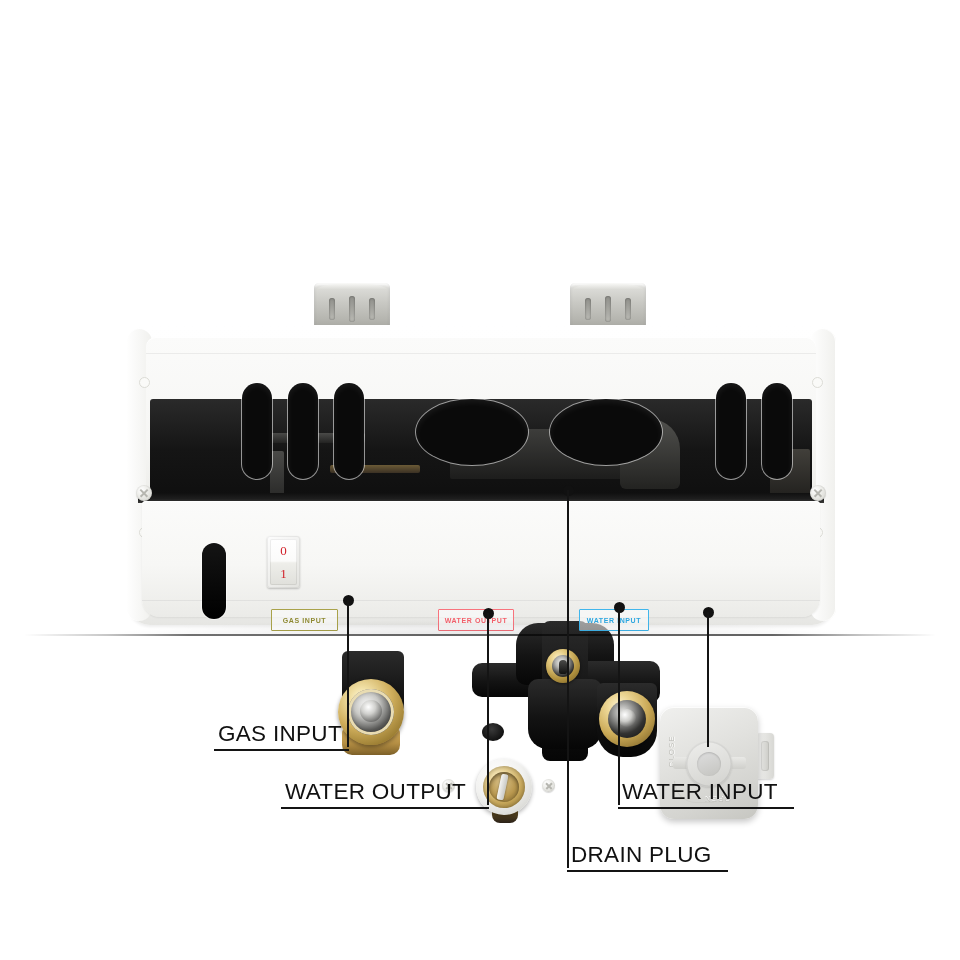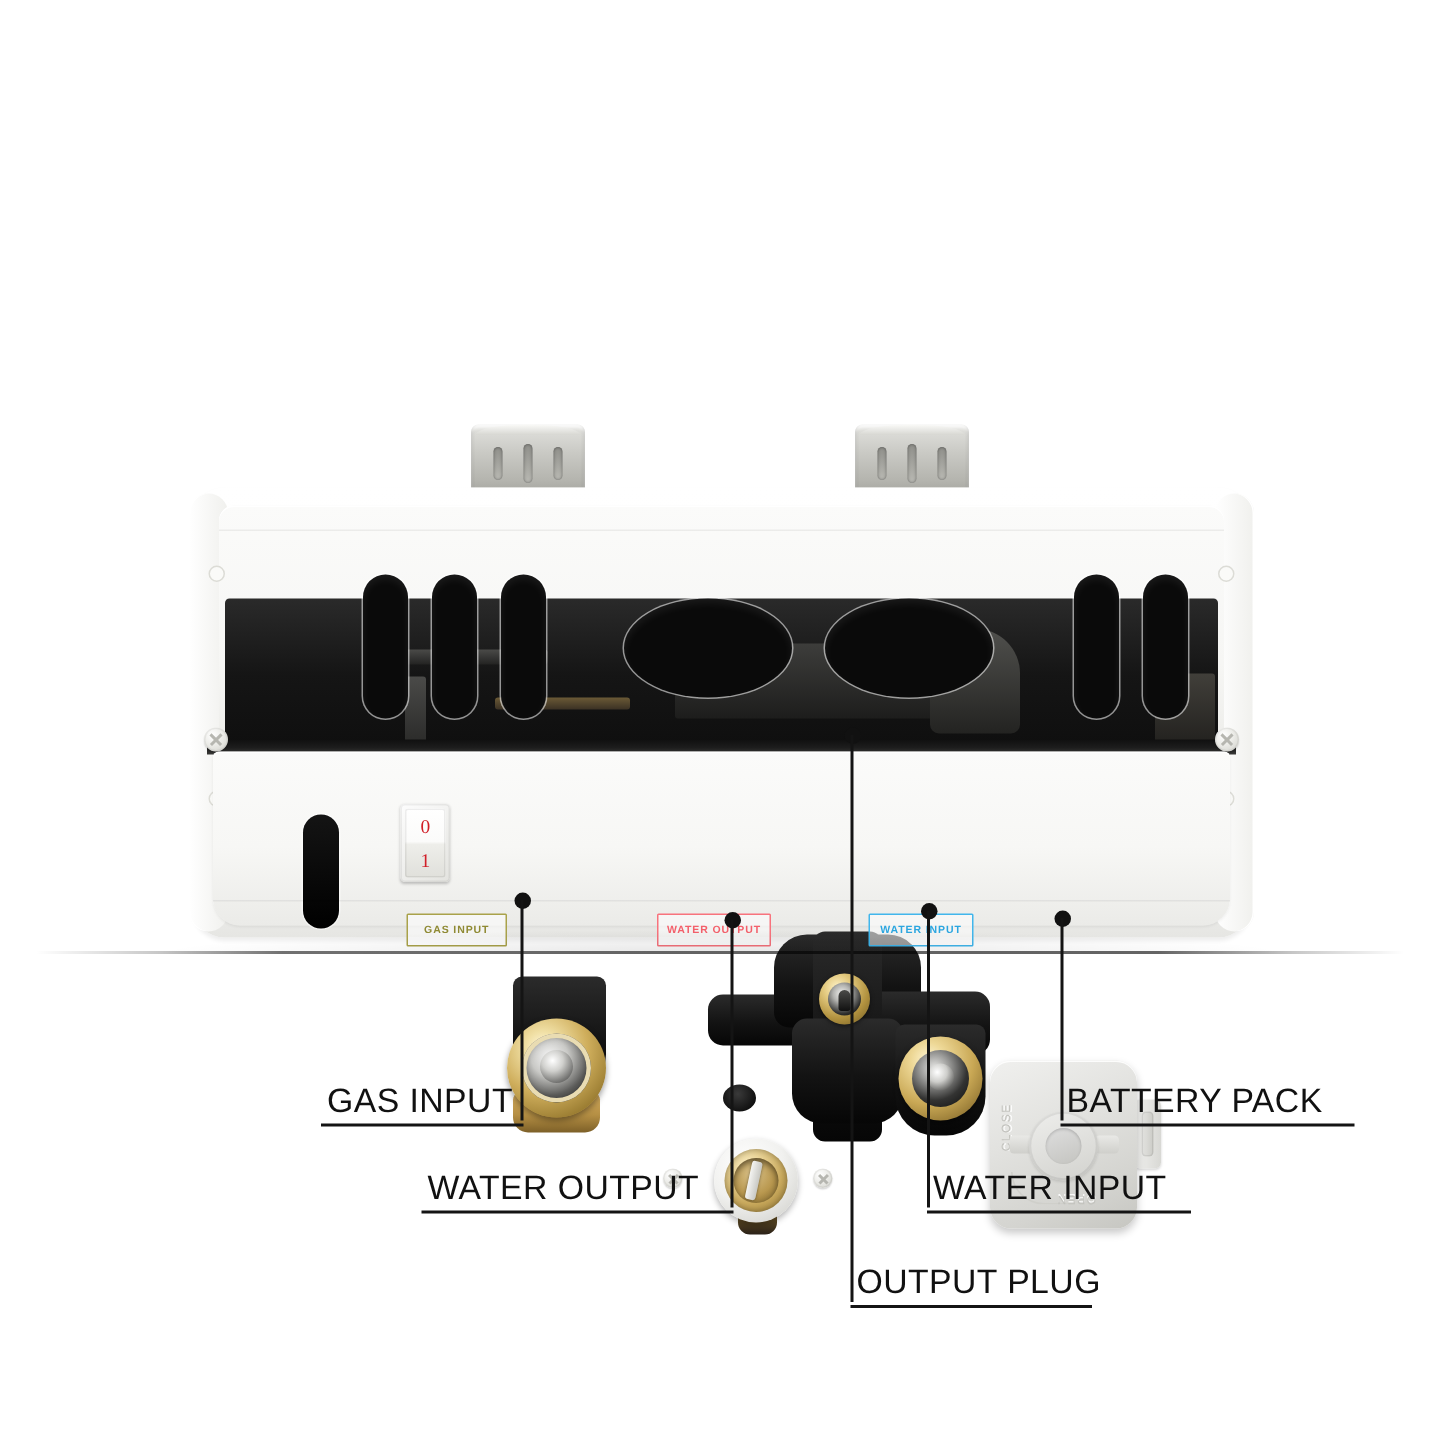--- a/index.html
+++ b/index.html
@@ -655,19 +655,18 @@
   <div class="leader-dot" style="left:614px; top:602px;"></div>
   <div class="leader" style="left:618px; top:607px; height:198px;"></div>
 
   <div class="leader-dot" style="left:703px; top:607px;"></div>
   <div class="leader" style="left:707px; top:612px; height:135px;"></div>
 
   <div class="callout" style="left:214px; top:722px; width:135px; text-align:left;">GAS INPUT</div>
 
   <div class="callout" style="left:281px; top:780px; width:208px; text-align:left;">WATER OUTPUT</div>
 
-  <div class="callout" style="left:567px; top:843px; width:161px; text-align:left;">OUTPUT PLUG</div>
+  <div class="callout" style="left:567px; top:843px; width:161px; text-align:left;">DRAIN PLUG</div>
 
   <div class="callout" style="left:618px; top:780px; width:176px; text-align:left;">WATER INPUT</div>
 
-  <div class="callout" style="left:707px; top:722px; width:196px; text-align:left;">BATTERY PACK</div>
 
 </div>
 
 </body></html>

